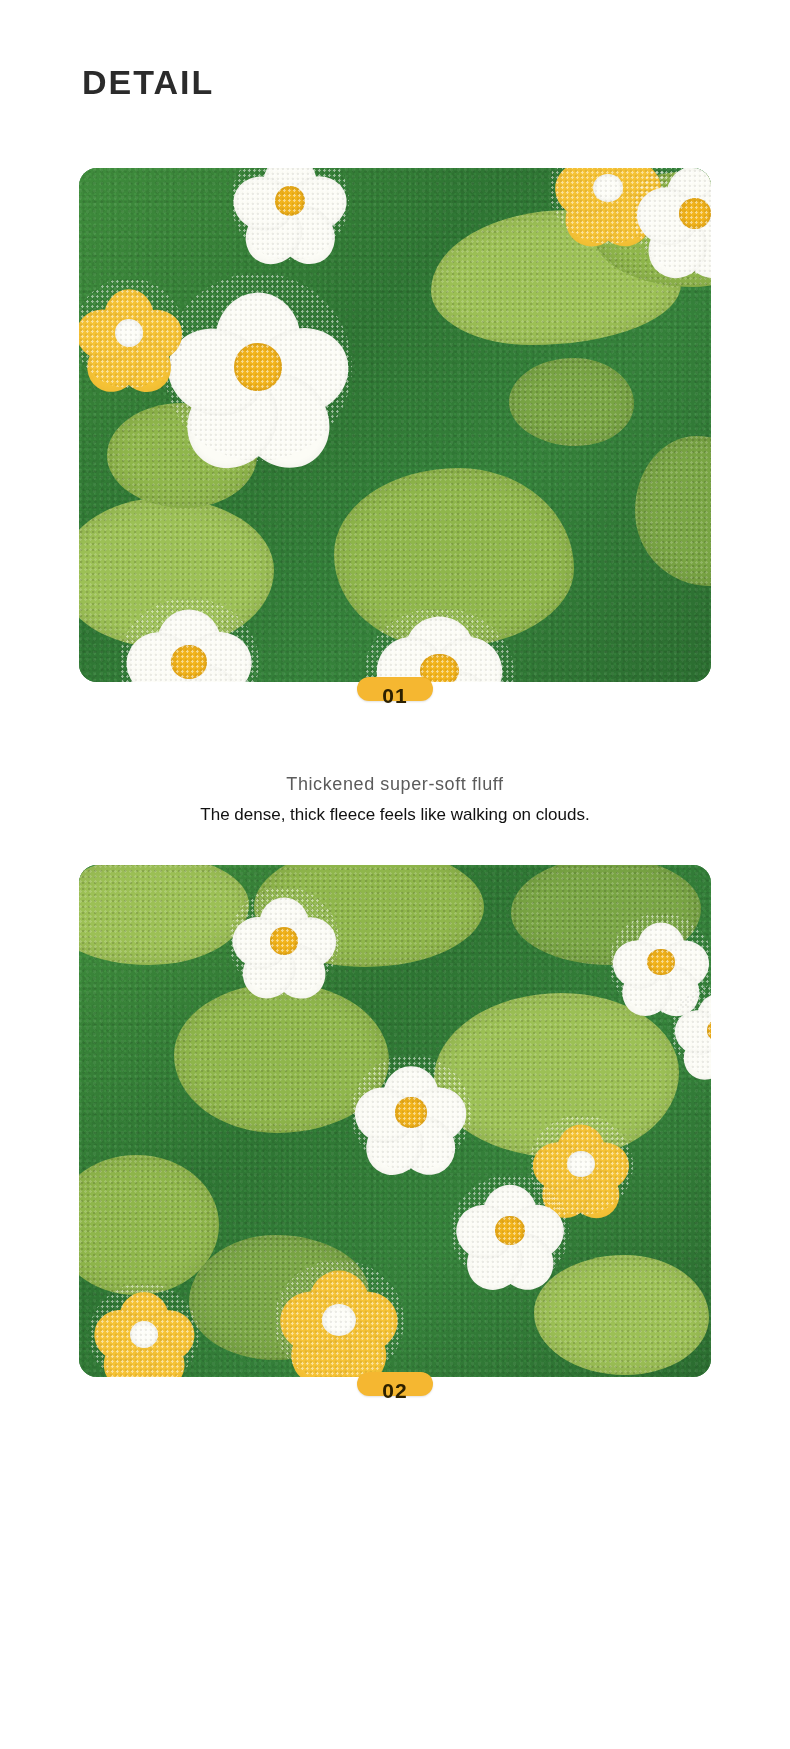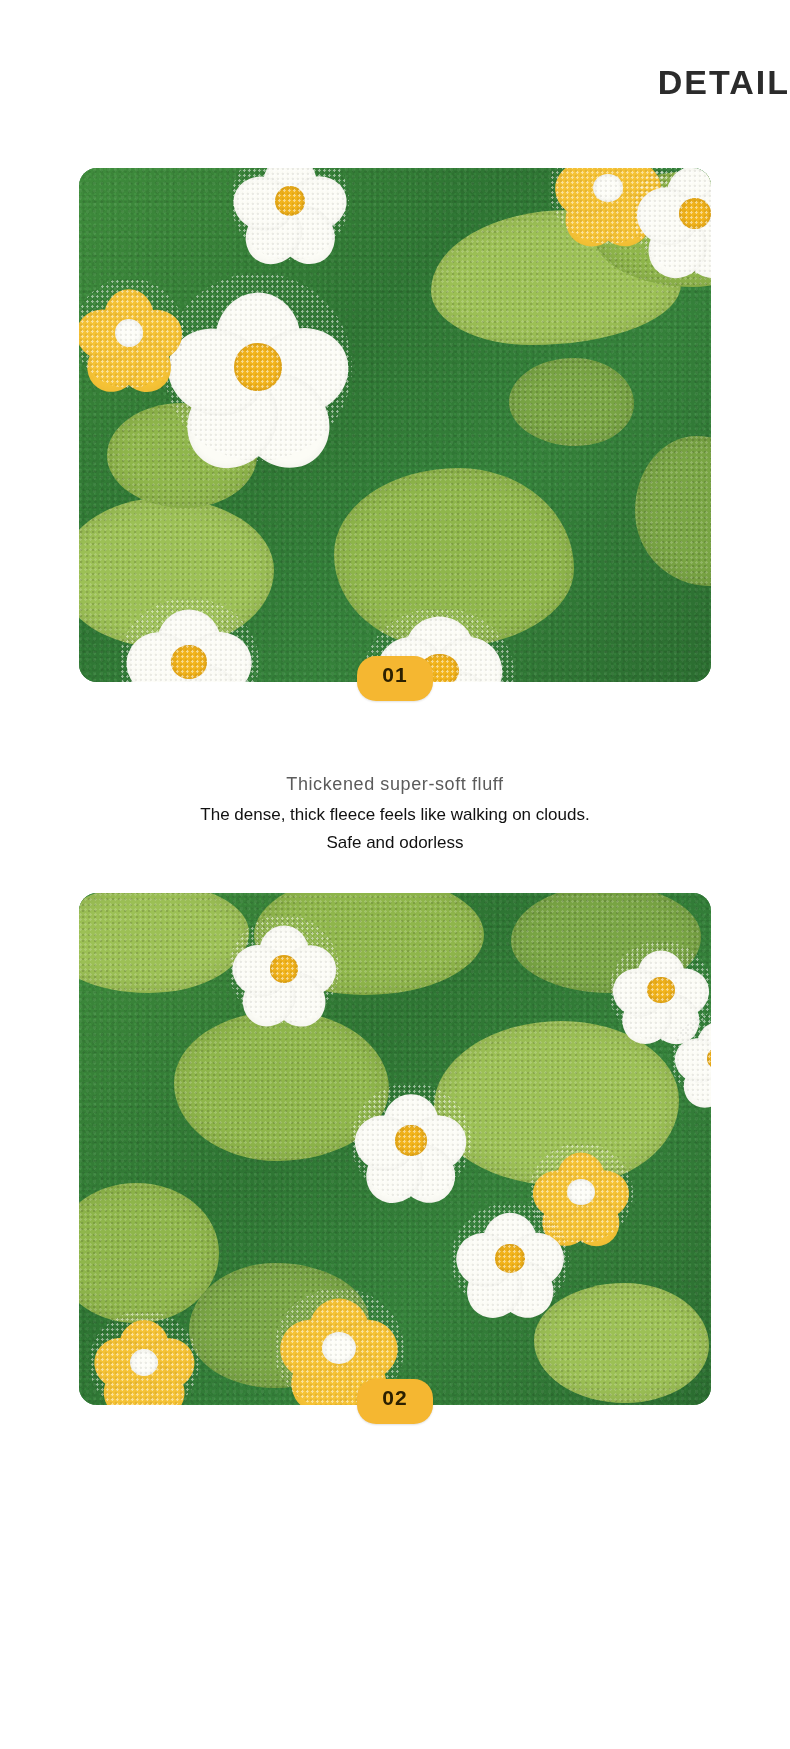--- a/index.html
+++ b/index.html
@@ -17,22 +17,21 @@
   }
   .page {
     width: 790px;
     height: 1749px;
     position: relative;
     background: #ffffff;
   }
 
   
   .header {
-    padding: 62px 0 0 82px;
-    text-align: right;
+    padding: 62px 11px 0 82px;
   }
   .header-title {
     font-size: 34px;
     font-weight: bold;
     letter-spacing: 2px;
     color: #2b2b2b;
     line-height: 40px;
     margin: 0;
   }
   .header-sub {
@@ -61,21 +60,21 @@
   }
   .photo.one { height: 514px; }
   .photo.two { height: 512px; }
 
   .badge {
     position: absolute;
     left: 50%;
     transform: translateX(-50%);
     bottom: -19px;
     width: 76px;
-    height: 45px;
+    height: 24px;
     border-radius: 19px;
     background: #f5b731;
     color: #2c2000;
     font-size: 21px;
     font-weight: bold;
     line-height: 38px;
     text-align: center;
     letter-spacing: 1px;
     box-shadow: 0 1px 2px rgba(0,0,0,.12);
   }
@@ -271,21 +270,20 @@
         <div class="core"></div>
           <div class="speck"></div>
       </div>
     </div>
     <div class="badge">01</div>
   </div>
 
   <div class="caption">
     <div class="caption-lead">Thickened super-soft fluff</div>
     <div class="caption-body">The dense, thick fleece feels like walking on clouds.</div>
-    <div class="caption-body">Safe and odorless</div>
   </div>
 
   <div class="photo-block" style="margin-top:36px;">
     <div class="photo two">
       <div class="rug"></div>
 
       <div class="blob light" style="width:200px;height:110px;left:-30px;top:-10px;border-radius:52% 48% 50% 50% / 55% 45% 55% 45%;"></div>
       <div class="blob" style="width:230px;height:120px;left:175px;top:-18px;border-radius:48% 52% 52% 48% / 50% 50% 50% 50%;"></div>
       <div class="blob dark" style="width:190px;height:108px;left:432px;top:-8px;border-radius:50% 50% 48% 52% / 52% 48% 52% 48%;"></div>
       <div class="blob" style="width:215px;height:150px;left:95px;top:118px;border-radius:50% 50% 52% 48% / 48% 52% 48% 52%;"></div>

